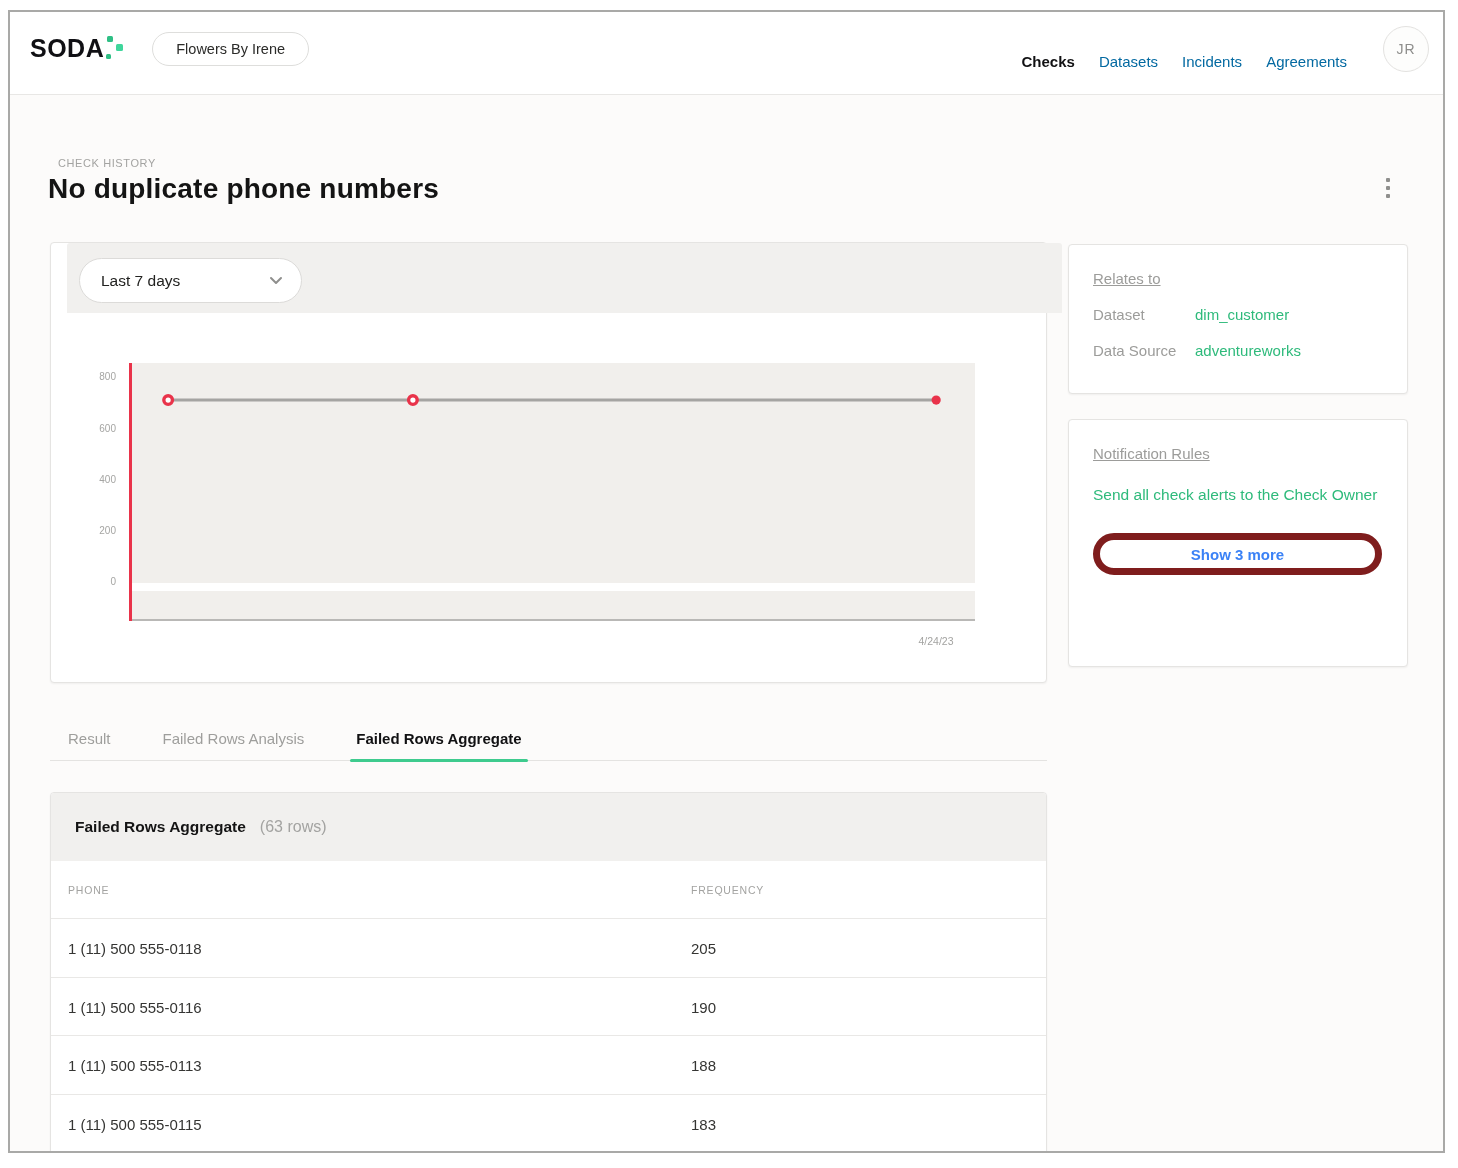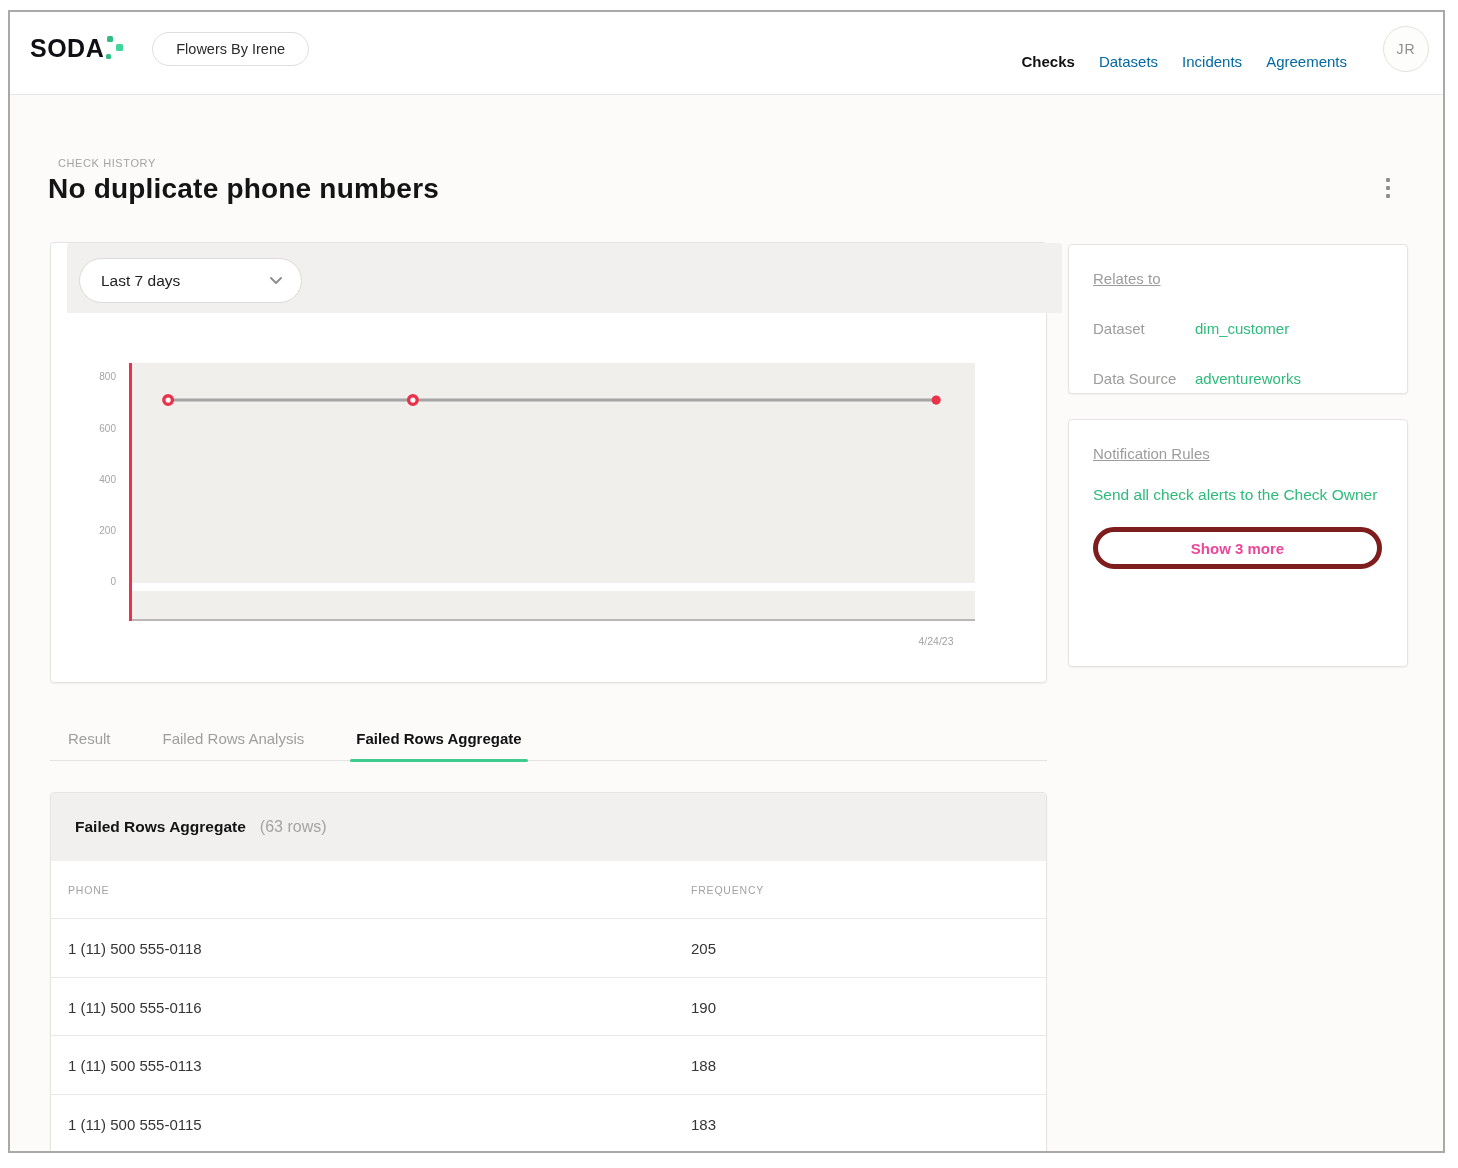--- a/index.html
+++ b/index.html
@@ -62,29 +62,29 @@
   .plot-lower { position:absolute; left:0; top:228px; width:100%; height:28px;  background:#f1efec; }
   .axis-bottom{ position:absolute; left:0; top:256px; width:100%; height:2px;   background:#b9b8b6; }
   .axis-red   { position:absolute; left:-2px; top:0;  width:3px;  height:258px; background:#e9334a; }
   .series-svg { position:absolute; left:0; top:0; width:844px; height:260px; overflow:visible; }
   .xlabel { position:absolute; left:845px; top:392px; width:80px; text-align:center;
     font-size:10.5px; color:#a3a3a1; }
 
   
   .relates-panel { left:1058px; top:149px; width:340px; height:150px; padding:25px 24px; }
   .side-title { font-size:15px; color:#9c9c9a;text-decoration:underline; }
-  .kv-row { margin-top:33px; display:flex; font-size:15px; }
+  .kv-row { margin-top:19px; display:flex; font-size:15px; }
   .kv-label { width:102px; color:#9c9c9a; flex:none; }
   .kv-link { color:#2eba7b; cursor:pointer; }
 
   .notif-panel { left:1058px; top:324px; width:340px; height:248px; padding:25px 24px; }
   .rule-link { margin-top:23px; font-size:15.5px; color:#2eba7b; cursor:pointer; line-height:20px; }
-  .show-more-btn { margin-top:22px; width:289px; height:42px; border:5px solid #7f1d1d;
+  .show-more-btn { margin-top:28px; width:289px; height:42px; border:7px solid #7f1d1d;
     border-radius:21px; background:#fff; font-family:inherit; font-size:15px; font-weight:bold;
-    color:#ec4899; cursor:pointer; }
+    color:#3b82f6; cursor:pointer; }
 
   
   .tabs-row { position:absolute; left:40px; top:630px; width:997px; height:36px;
     border-bottom:1px solid #e4e3e1; display:flex; align-items:flex-end; padding-left:12px; }
   .tab { font-size:15px; color:#9e9e9c; padding:0 6px 13px 6px; margin-right:40px;
     cursor:pointer; position:relative; }
   .tab.active { color:#111113; font-weight:bold; }
   .tab.active::after { content:""; position:absolute; left:0; right:0; bottom:-2px;
     height:3.5px; background:#3ecb8e; border-radius:2px; }
 

